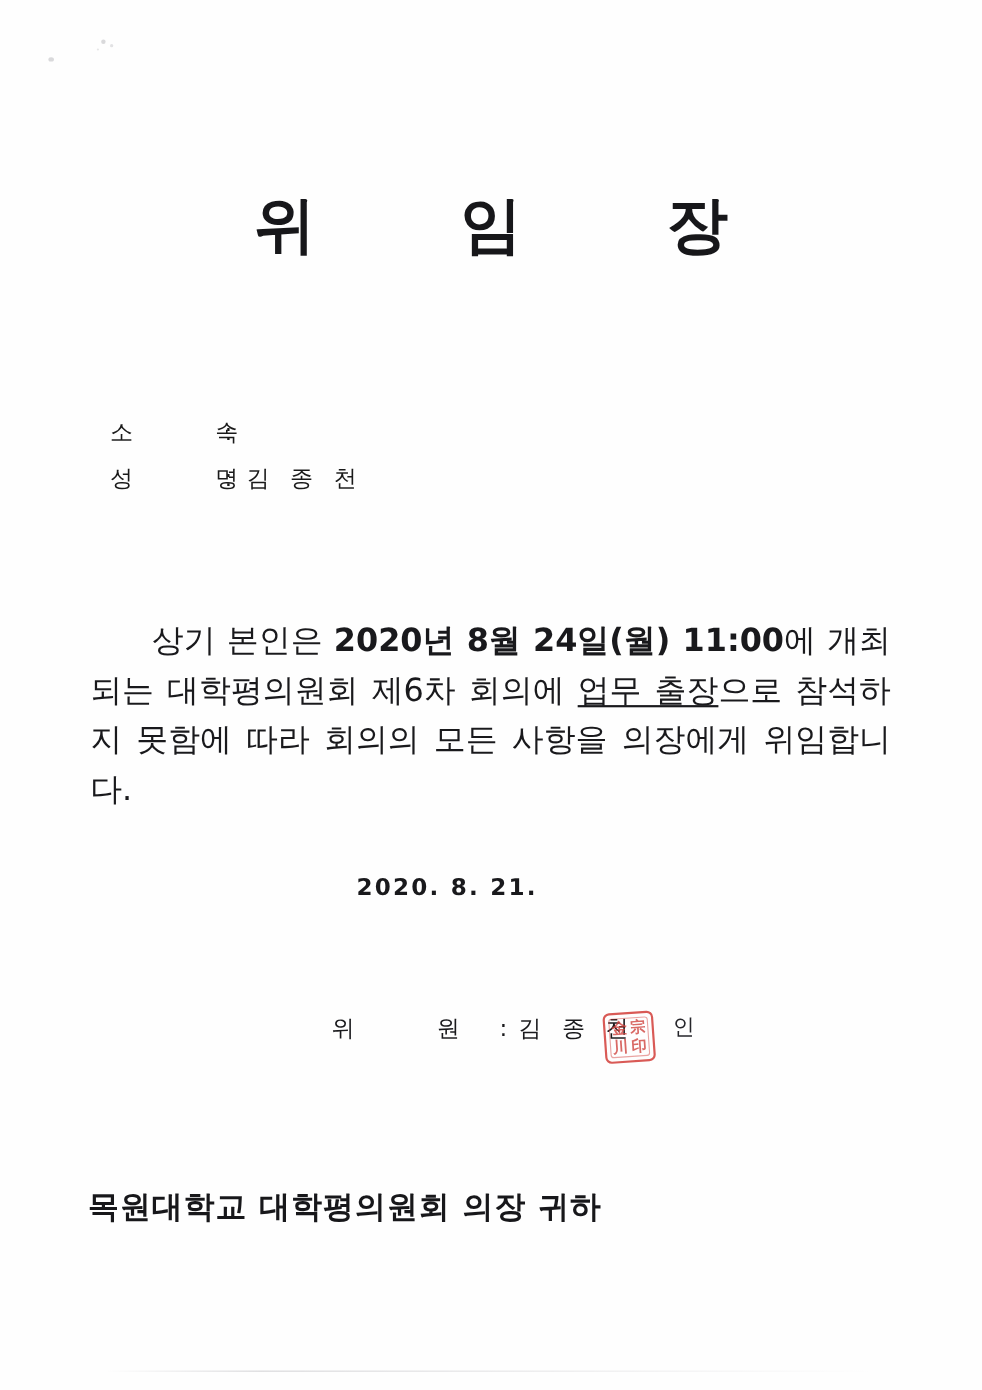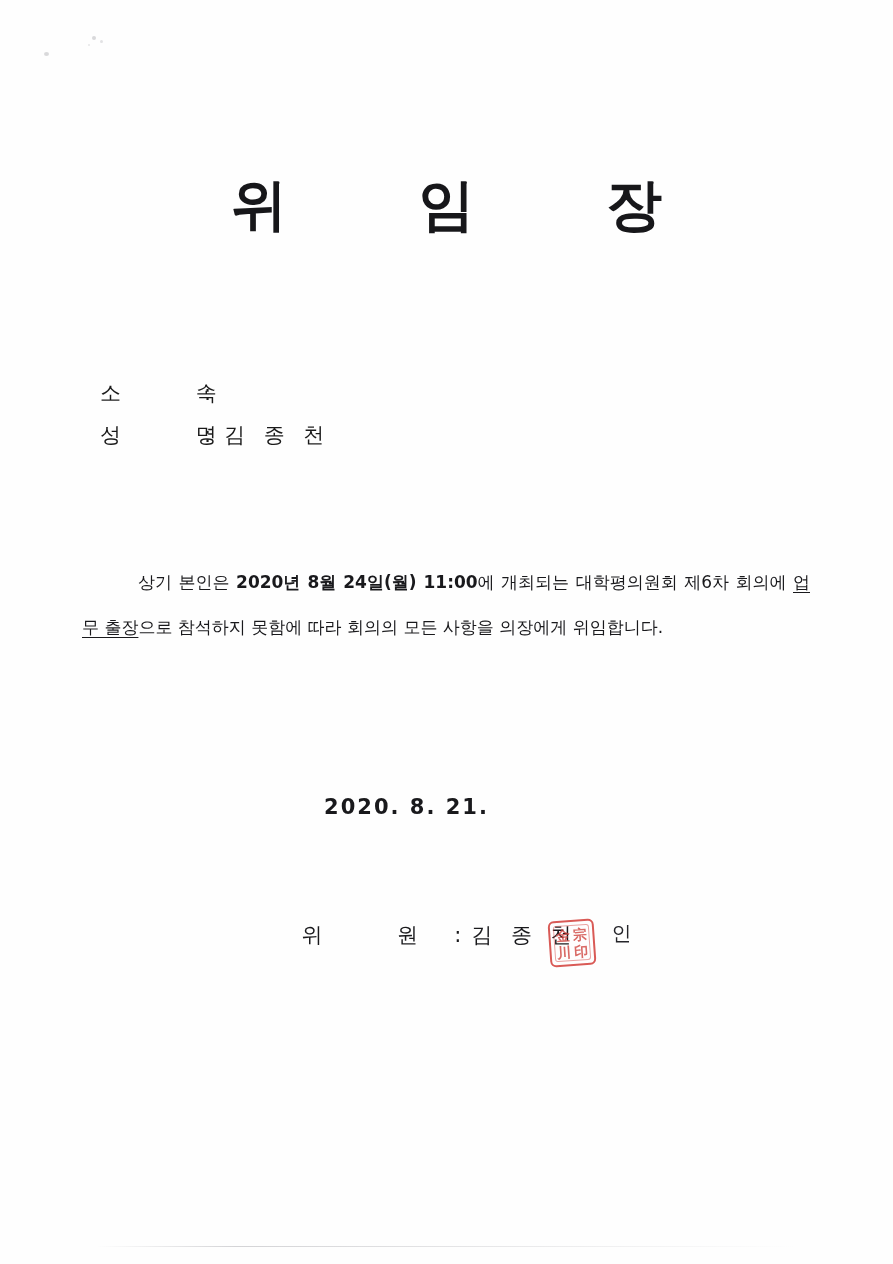--- a/index.html
+++ b/index.html
@@ -90,21 +90,21 @@
   }
   .field-value.spaced {
     letter-spacing: 6px;
   }
 
   .body-text {
     position: absolute;
     left: 82px;
     top: 560px;
     width: 728px;
-    font-size: 17px;
+    font-size: 29px;
     line-height: 45px;
     text-align: justify;
     text-justify: inter-character;
     color: #19191c;
     font-family: "DejaVu Sans", "Liberation Sans", sans-serif;
   }
   .body-text .indent { display: inline-block; width: 56px; }
   .body-text .bold { font-weight: 700; }
   .body-text .uline { text-decoration: underline; text-underline-offset: 4px; }
 
@@ -231,15 +231,16 @@
   <div class="seal">
     <div class="seal-inner"></div>
     <div class="seal-glyphs">
       <span>金</span>
       <span>宗</span>
       <span>川</span>
       <span>印</span>
     </div>
   </div>
 
+  <div class="footer-line">목원대학교 대학평의원회 의장 귀하</div>
 
   <div class="scanline"></div>
 </div>
 
 </body></html>

